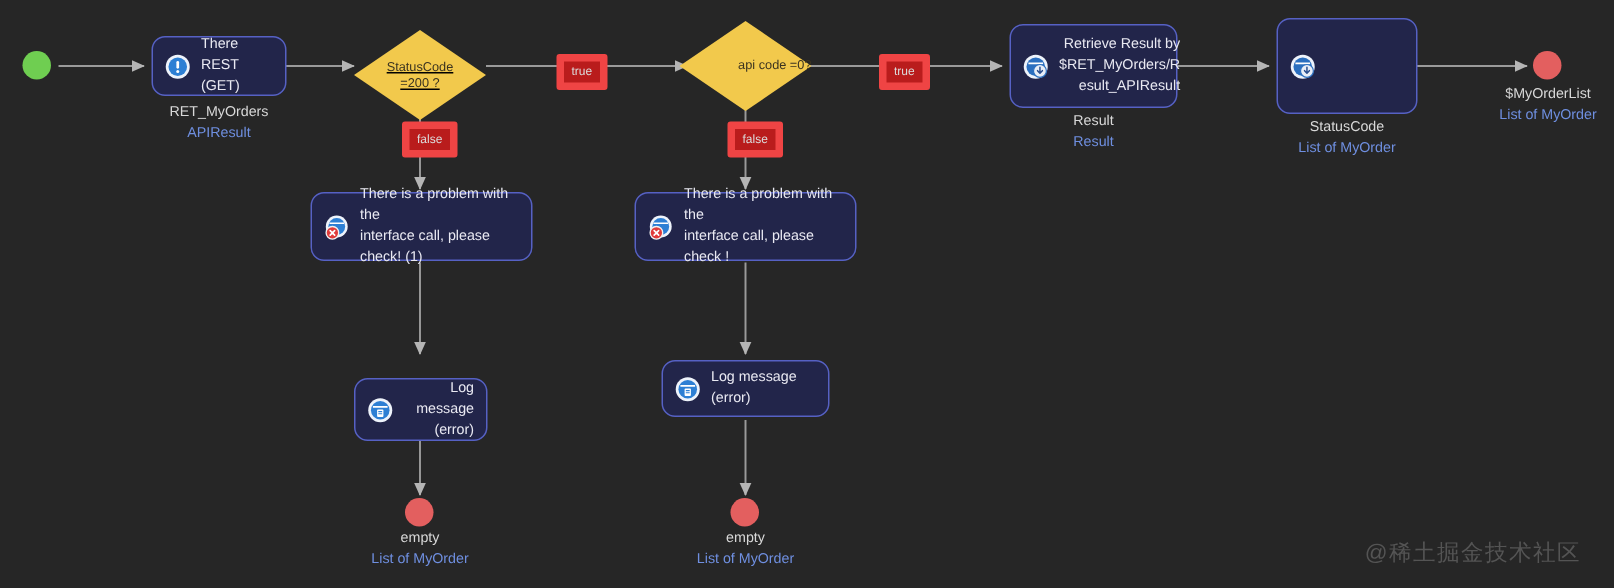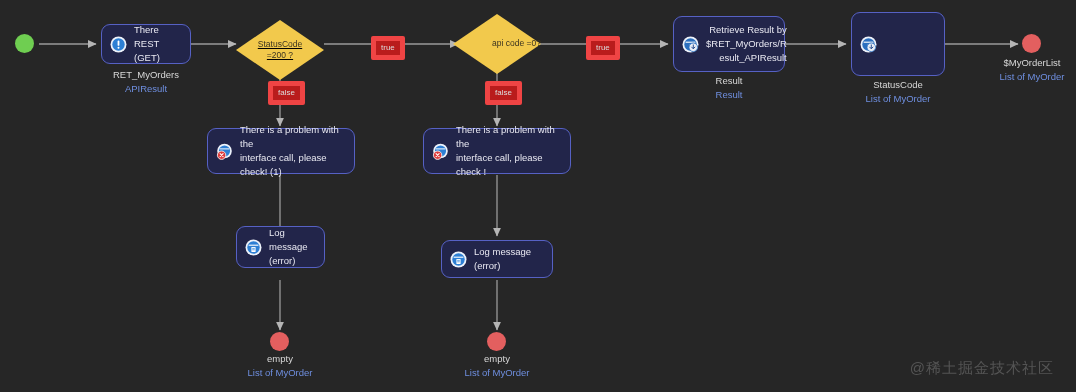--- a/index.html
+++ b/index.html
@@ -253,21 +253,21 @@
         <circle cx="8.5" cy="8" r="5.6" fill="#2d7fd4"></circle>
         <path d="M3.6 5.9 h9.8" stroke="#ffffff" stroke-width="1"></path>
         <circle cx="5.6" cy="12.2" r="4.2" fill="#e03b3b" stroke="#f1f1f1" stroke-width="0.9"></circle>
         <path d="M4.1 10.7 L7.1 13.7 M7.1 10.7 L4.1 13.7" stroke="#ffffff" stroke-width="1.1" stroke-linecap="round"></path>
       </svg>
     </span>
     <span class="node-label">There is a problem with the
 interface call, please check!  (1)</span>
   </div>
 
-  <div class="node" style="left:236px; top:226px; width:89px; height:42px;">
+  <div class="node" style="left:236px; top:252px; width:89px; height:42px;text-align:right;">
     <span class="icn">
       <svg width="17" height="17" viewBox="0 0 17 17">
         <circle cx="8.5" cy="8.5" r="8" fill="#eef3fb"></circle>
         <circle cx="8.5" cy="8.5" r="6.2" fill="#2d7fd4"></circle>
         <path d="M3.6 6.2 h9.8" stroke="#ffffff" stroke-width="1.1"></path>
         <rect x="6.4" y="8" width="4.2" height="5" rx="0.6" fill="#ffffff"></rect>
         <path d="M7.2 9.4 h2.6 M7.2 10.8 h2.6" stroke="#2d7fd4" stroke-width="0.7"></path>
       </svg>
     </span>
     <span class="node-label">Log message

